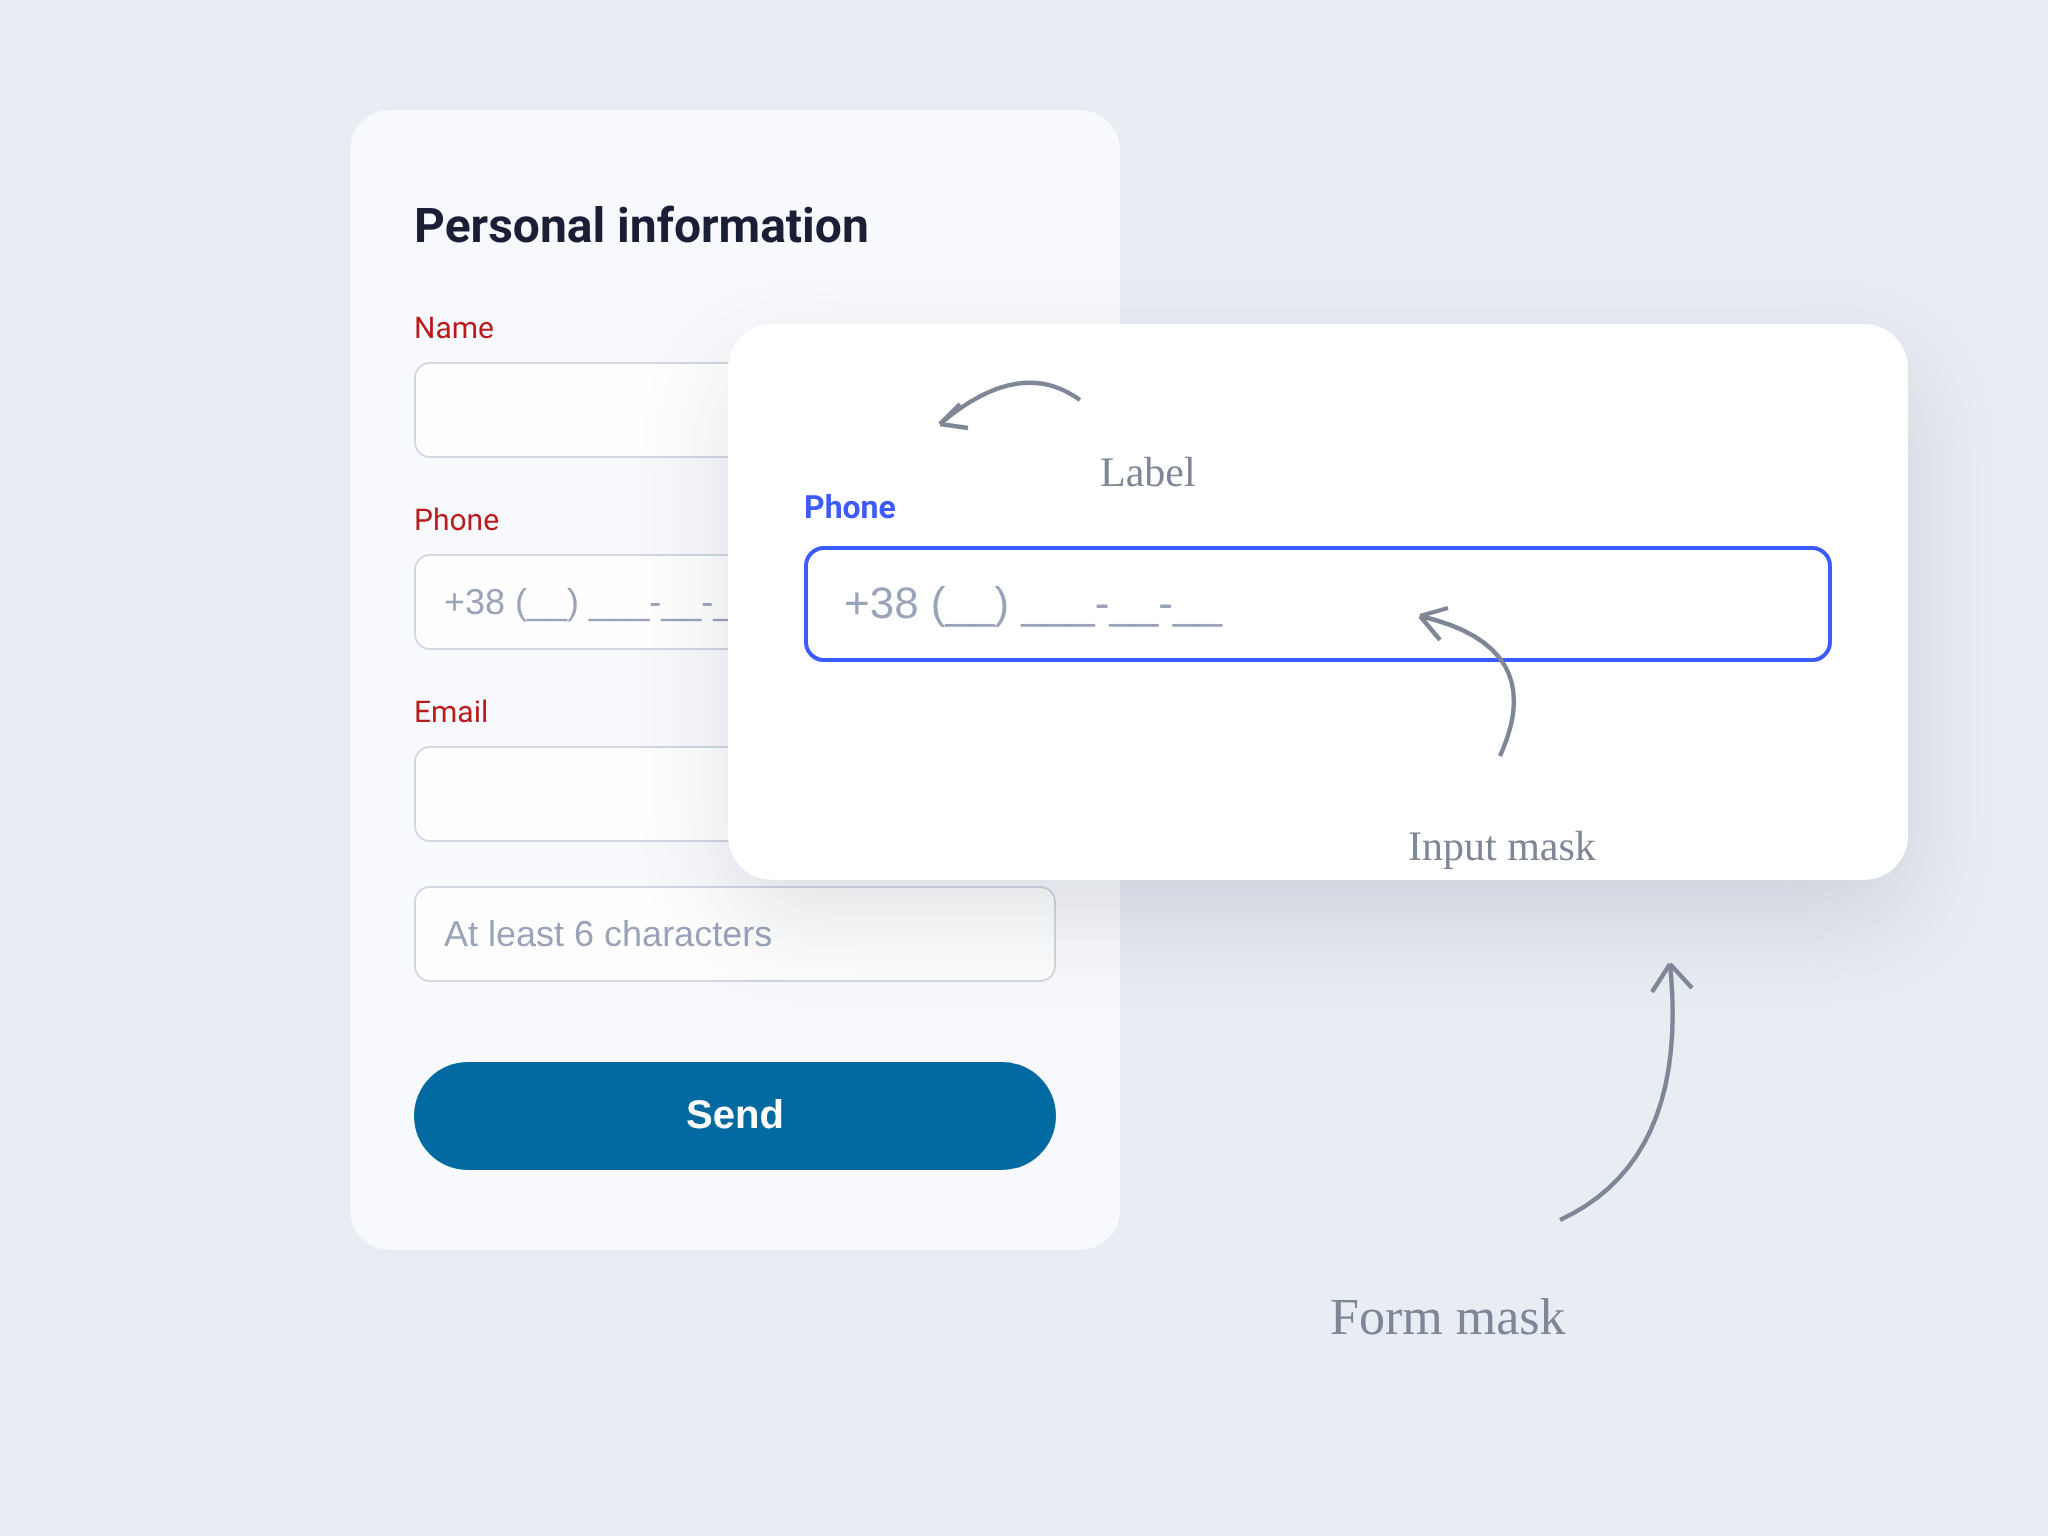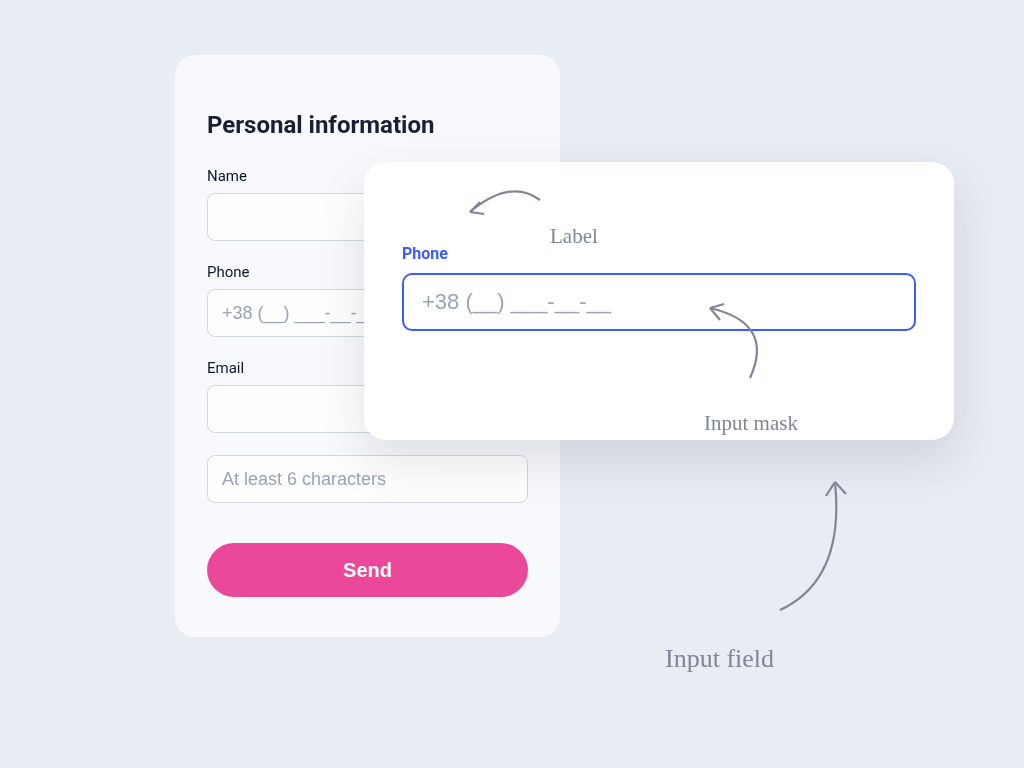--- a/index.html
+++ b/index.html
@@ -11,54 +11,54 @@
       position: relative;
       overflow: hidden;
     }
     .form-card {
       position: absolute;
       left: 175px;
       top: 55px;
       width: 385px;
       background: #f8f9fc;
       border-radius: 20px;
-      padding: 56px 32px 40px 32px;
+      padding: 44px 32px 40px 32px;
     }
     .form-title {
       font-size: 24px;
       font-weight: 700;
       color: #1a1f36;
       margin-bottom: 28px;
     }
     .field-group { margin-bottom: 22px; }
     .field-label {
       display: block;
       font-size: 15px;
-      color: #0f172a;
+      color: #b91c1c;
       margin-bottom: 8px;
       font-weight: 400;
     }
     .field-input {
       width: 100%;
       height: 48px;
       border: 1.5px solid #d0d6e2;
       border-radius: 8px;
       padding: 0 14px;
       font-size: 18px;
       color: #9aa3b8;
       background: #fefefe;
       outline: none;
     }
     .field-input::placeholder { color: #9aa3b8; }
     .send-btn {
       width: 100%;
       height: 54px;
       border: none;
       border-radius: 27px;
-      background: #ec4899;
+      background: #0369a1;
       color: #fff;
       font-size: 20px;
       font-weight: 600;
       cursor: pointer;
       margin-top: 18px;
     }
     .callout-card {
       position: absolute;
       left: 364px;
       top: 162px;
@@ -135,21 +135,21 @@
   <button class="send-btn">Send</button>
 </div>
 
 <div class="callout-card">
   <div class="callout-label">Phone</div>
   <input class="callout-input" placeholder="+38 (__) ___-__-__" style="">
 </div>
 
 <div class="annot annot-label">Label</div>
 <div class="annot annot-mask">Input mask</div>
-<div class="annot annot-formfield">Input field</div>
+<div class="annot annot-formfield">Form mask</div>
 
 <svg class="arrow" style="left:450px; top:180px; width:100px; height:60px;">
   <path d="M 90 20 Q 60 -2 20 32" stroke="#7f8696" stroke-width="2.2" fill="none"></path>
   <path d="M 20 32 L 30 22 M 20 32 L 34 34" stroke="#7f8696" stroke-width="2.2" fill="none"></path>
 </svg>
 
 <svg class="arrow" style="left:680px; top:298px; width:120px; height:95px;">
   <path d="M 30 10 Q 95 25 70 80" stroke="#7f8696" stroke-width="2.2" fill="none"></path>
   <path d="M 30 10 L 44 6 M 30 10 L 40 22" stroke="#7f8696" stroke-width="2.2" fill="none"></path>
 </svg>

